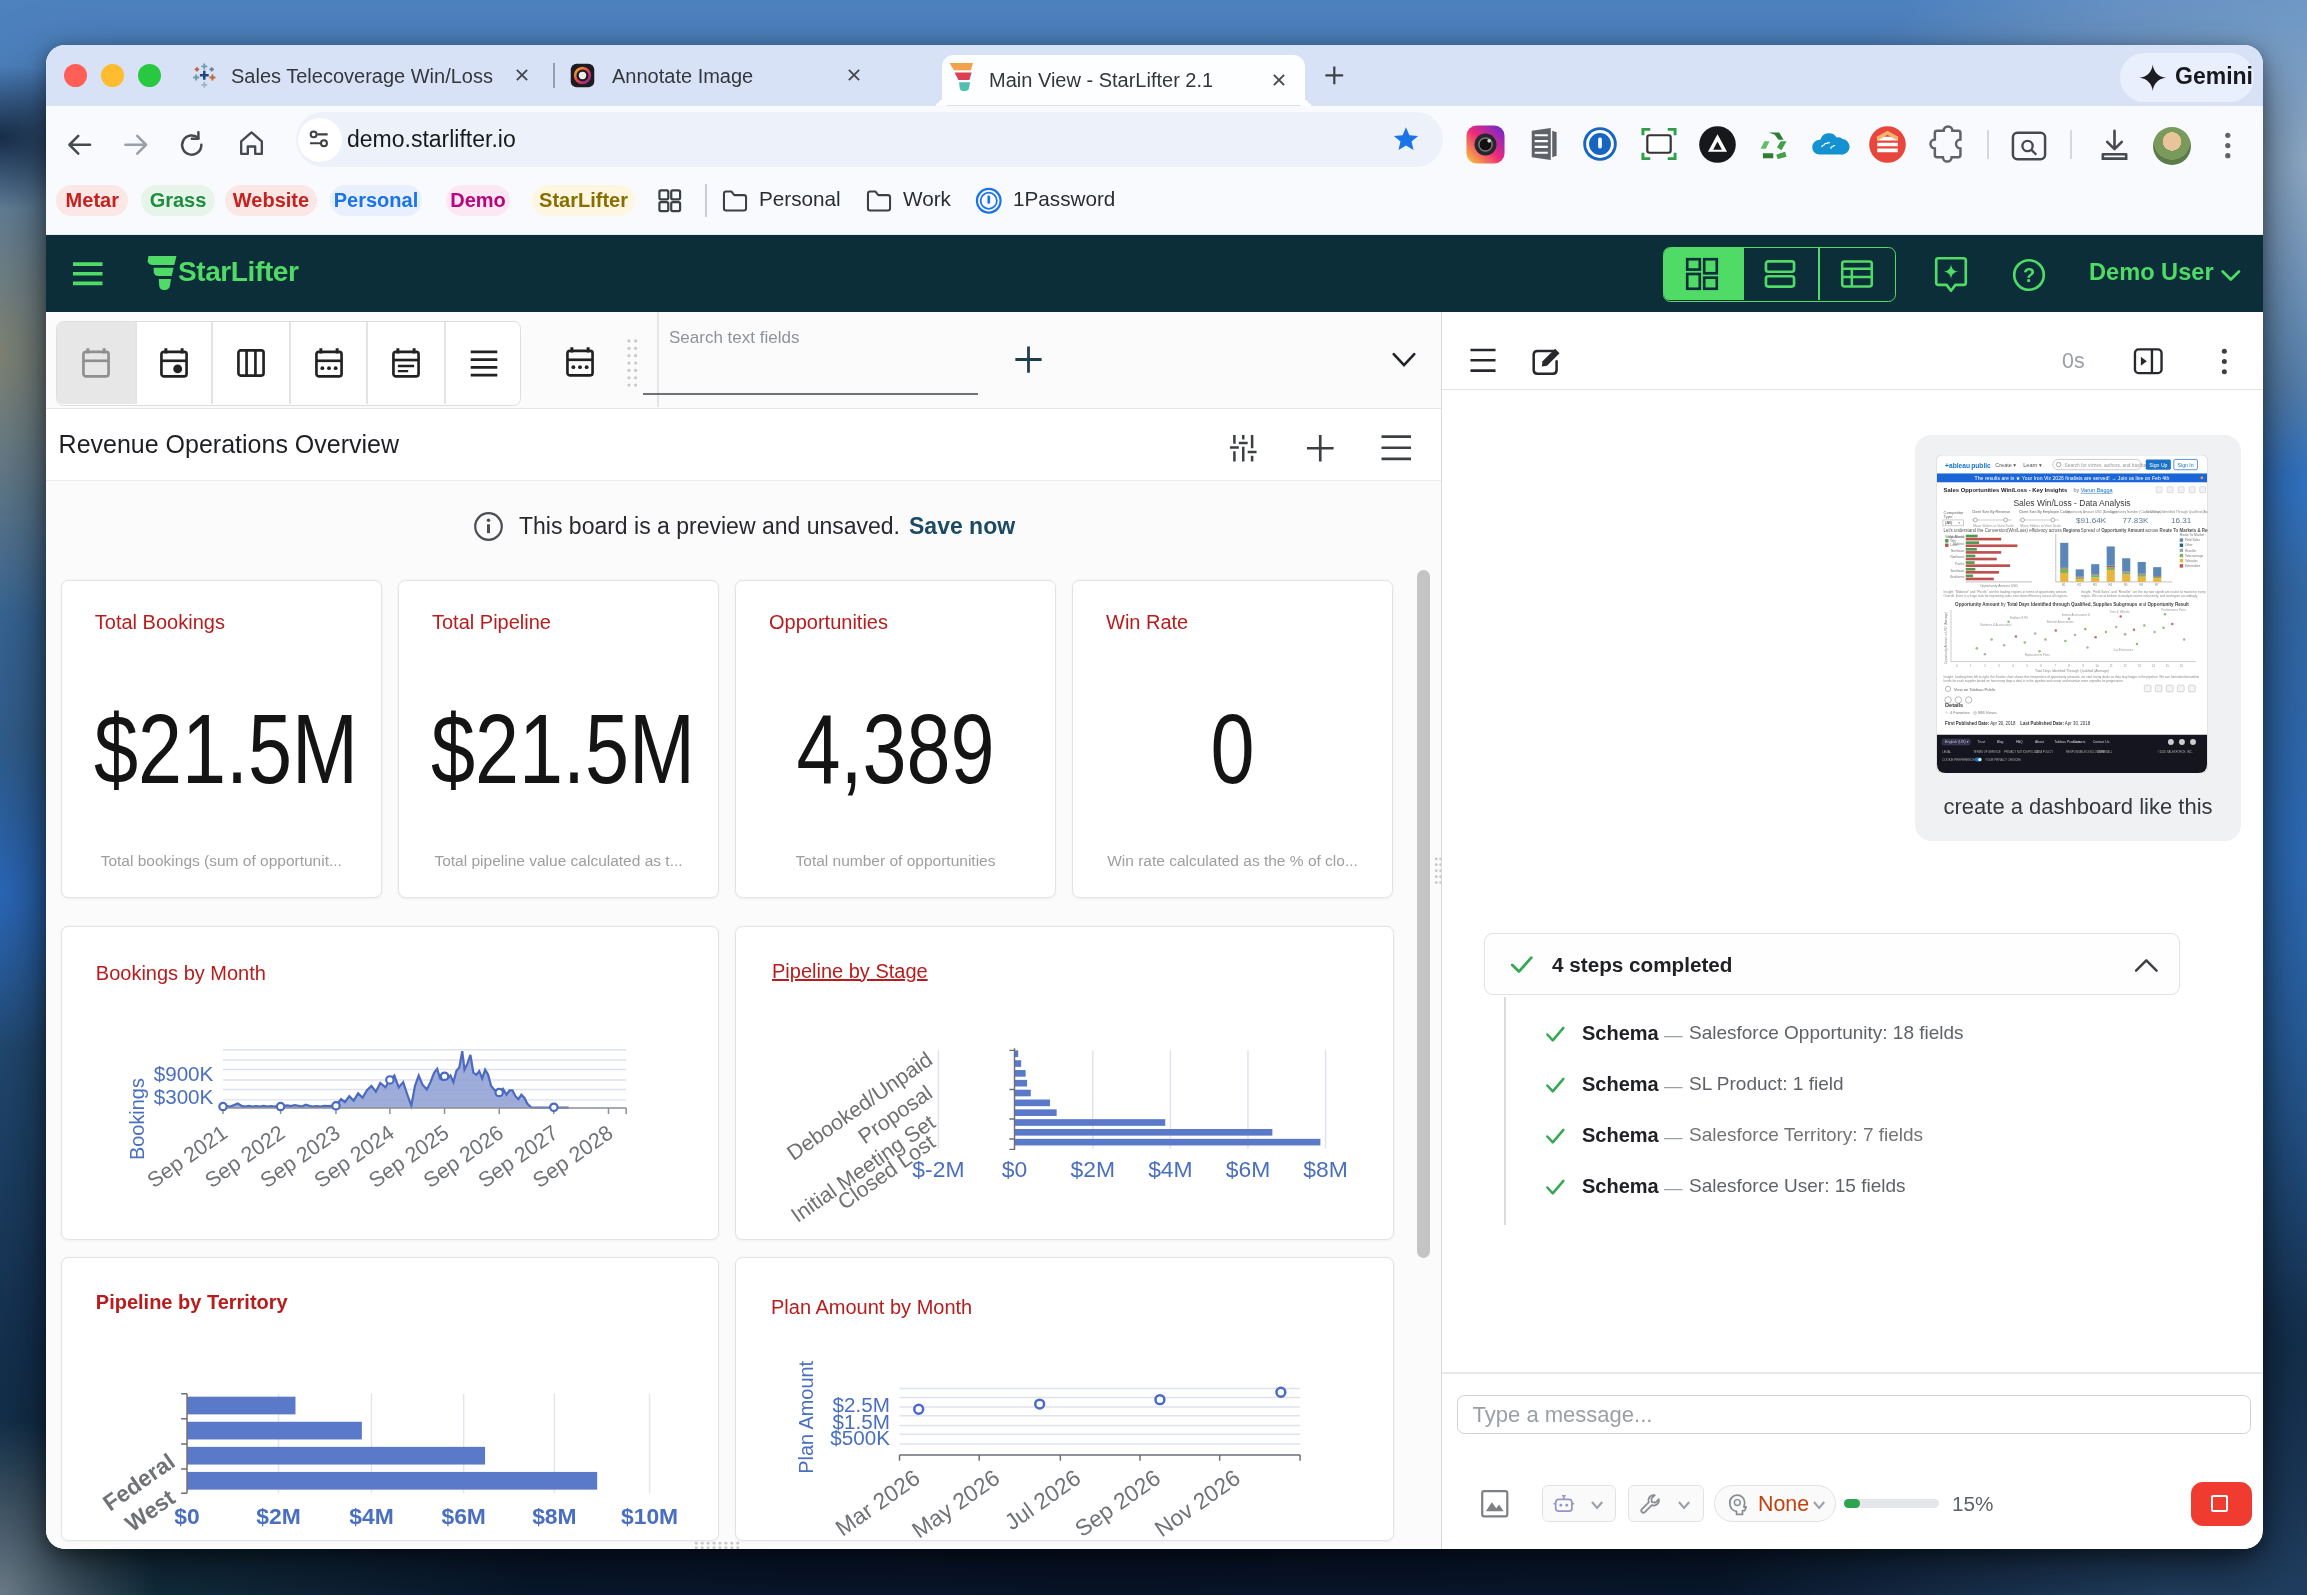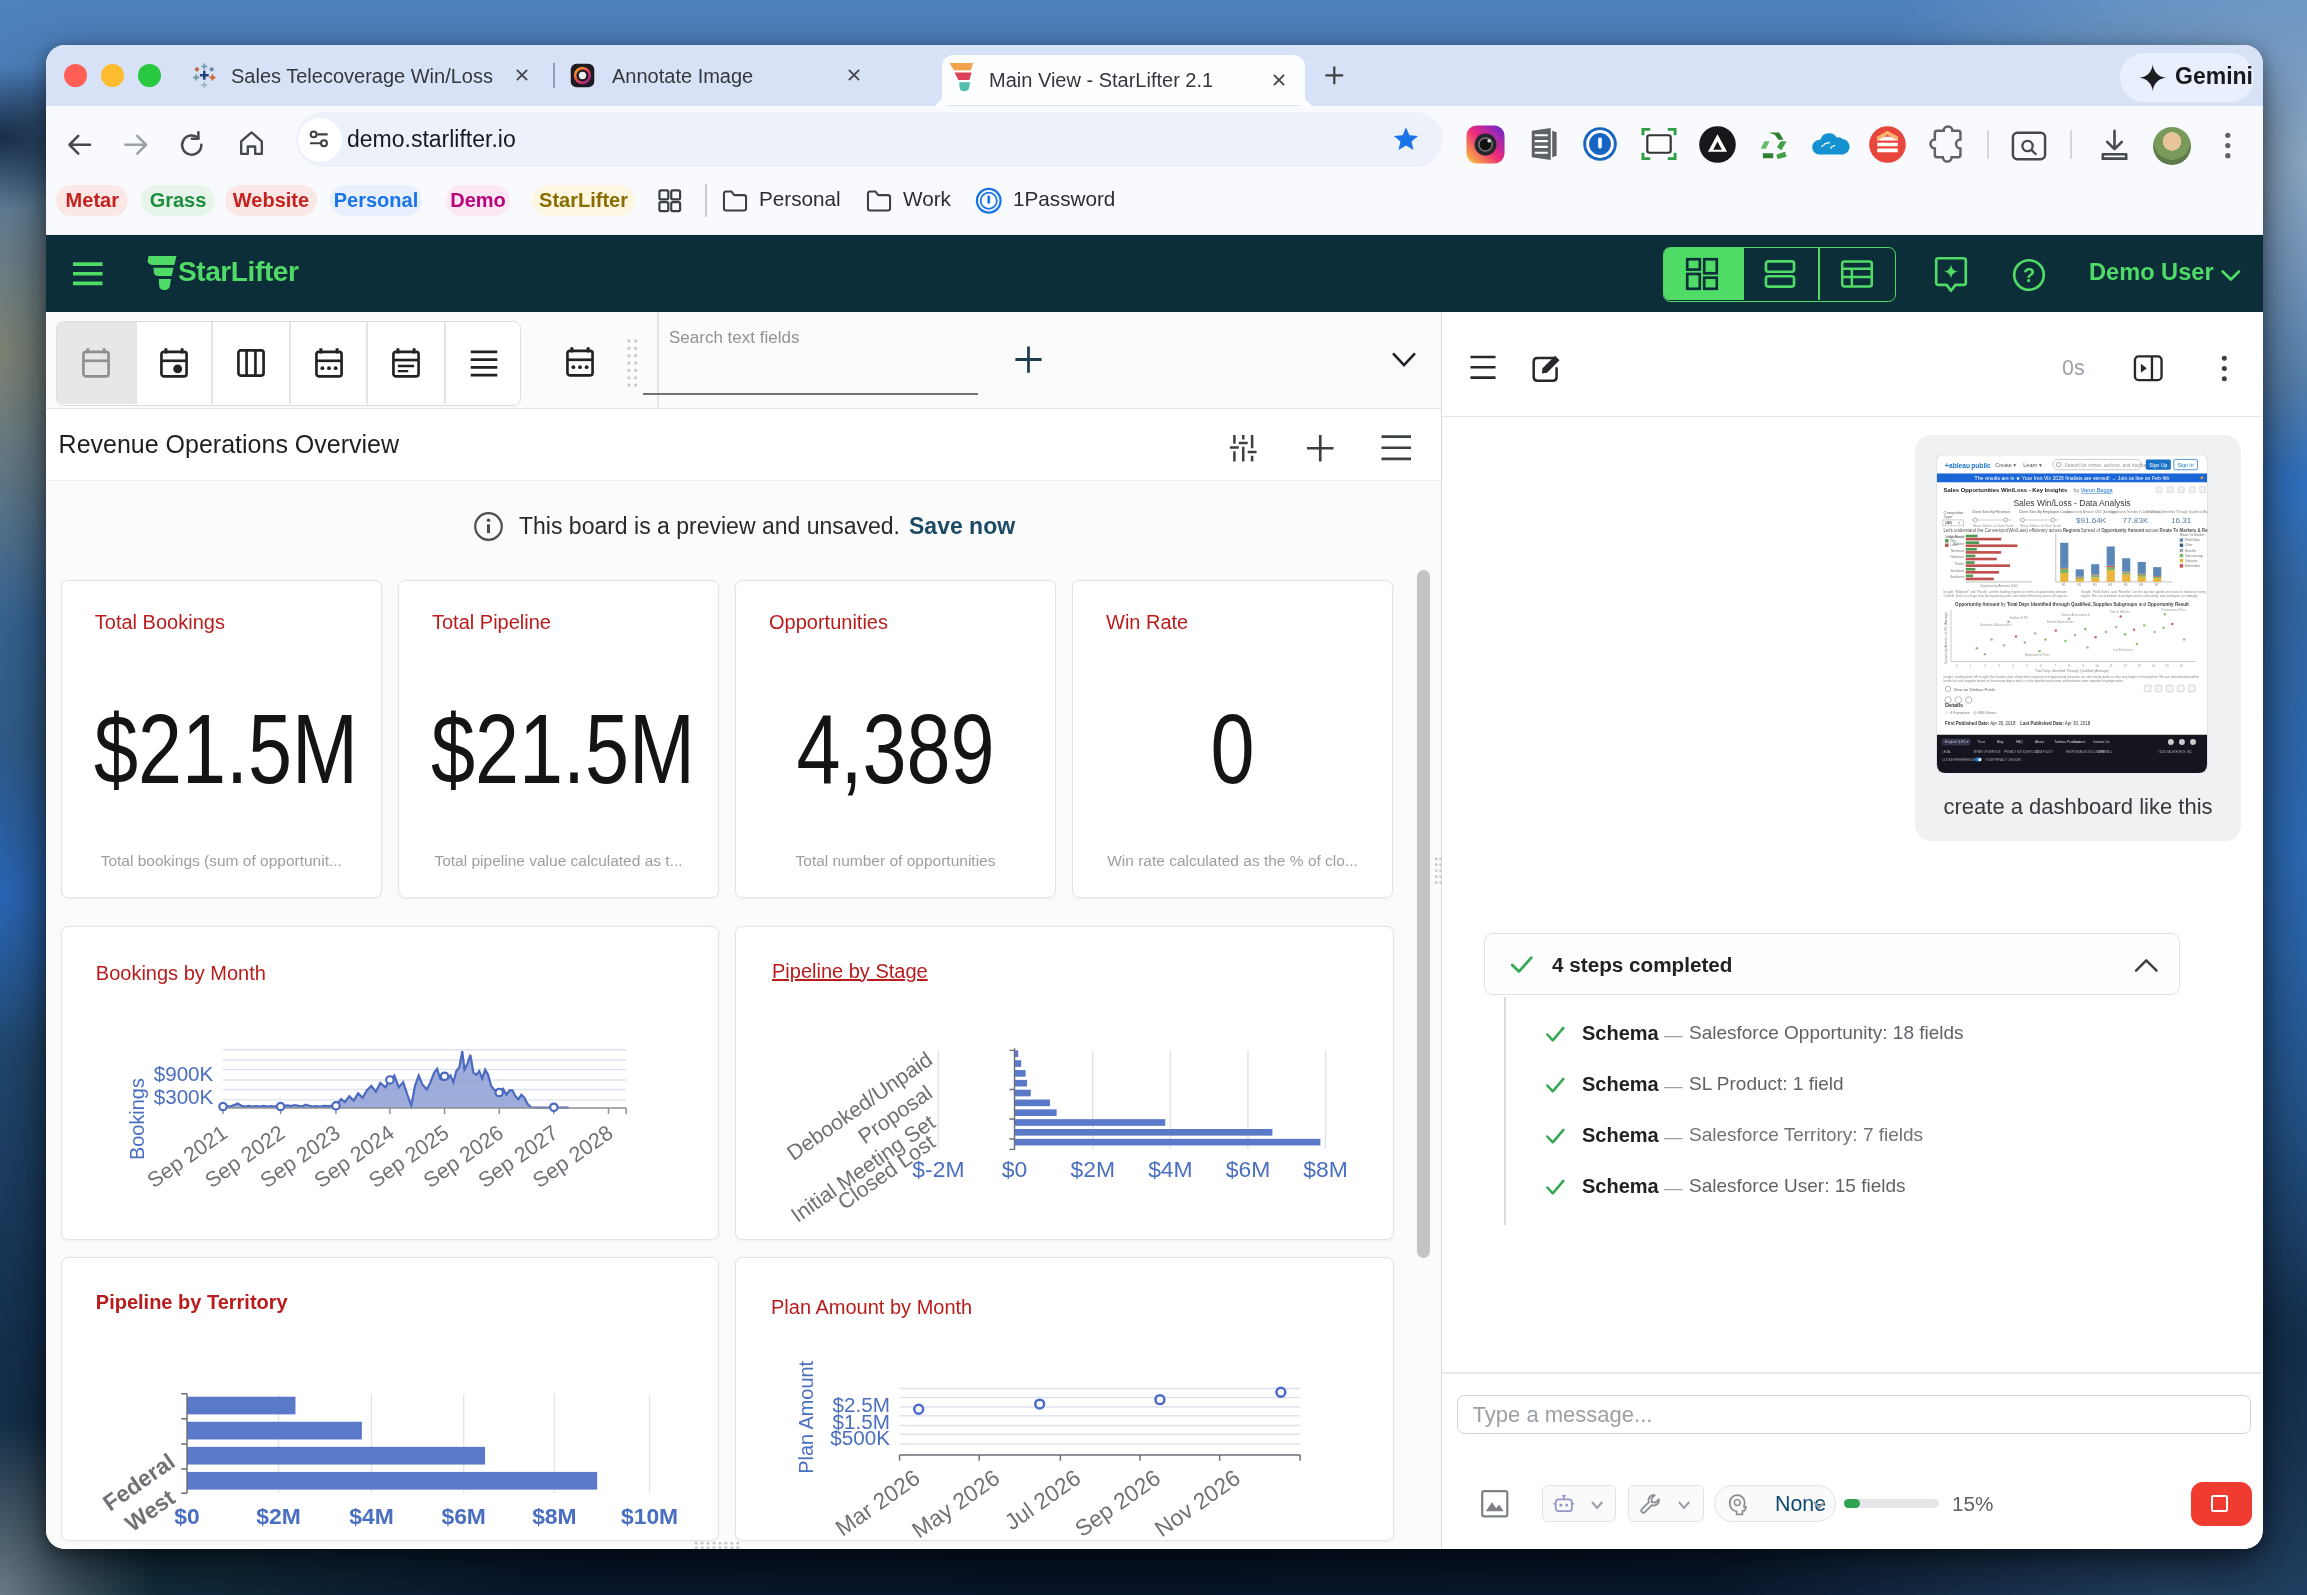--- a/index.html
+++ b/index.html
@@ -589,21 +589,21 @@
           <circle cx="35" cy="9" r="2"></circle>
           <circle cx="43" cy="9" r="2"></circle>
           <circle cx="51" cy="9" r="2"></circle>
           <circle cx="59" cy="9" r="2"></circle>
         </g>
       </svg>
   </div>
   <div id="divider"></div>
 
   <div id="rightpanel">
-    <div class="abs" style="left:0; top:7px; width:100%; height:98px; border-bottom:1.5px solid #e4e4e4;">
+    <div class="abs" style="left:0; top:0; width:100%; height:78px; border-bottom:1.5px solid #e4e4e4;">
       <svg class="abs" style="left:26.6px; top:35px; width:28px; height:26.6px;" viewBox="0 0 38 36">
           <path d="M2 4 H36 M2 18 H36 M2 32 H36" stroke="#26282c" stroke-width="3.6"></path>
         </svg>
       <svg class="abs" style="left:88px; top:33px; width:32.5px; height:32.5px;" viewBox="0 0 44 44">
         <path d="M32 8 H10 Q5 8 5 13 V34 Q5 39 10 39 H31 Q36 39 36 34 V22" stroke="#26282c" stroke-width="3.4" fill="none" stroke-linecap="round"></path>
         <path d="M17 22 L34 5 L40 11 L23 28 L16 29 Z" fill="#26282c"></path>
       </svg>
       <div class="abs" style="left:620px; top:37px; font-size:21.4px; color:#9aa0a6;">0s</div>
       <svg class="abs" style="left:690px; top:33px; width:32.5px; height:32.5px;" viewBox="0 0 44 44">
         <rect x="4" y="6" width="36" height="32" rx="5" stroke="#26282c" stroke-width="3.2" fill="none"></rect>
@@ -916,21 +916,21 @@
       </svg>
       <svg class="abs" style="left:47px; top:13.3px; width:16.2px; height:11.8px;" viewBox="0 0 22 16">
           <path d="M4 4 L11 12 L18 4" stroke="#9aa0a6" stroke-width="2.8" fill="none"></path>
         </svg>
     </div>
     <div class="abs" style="left:272px; top:1173px; width:122px; height:37px; border:1.5px solid #e0e3e6; border-radius:18.5px; background:#fafafa;">
       <svg class="abs" style="left:11.8px; top:6.6px; width:23.6px; height:23.6px;" viewBox="0 0 32 32">
         <path d="M14 3 a10 10 0 0 1 10 10 c0 3-1 4-1 6 l3 0 -2 5 -3 0 0 5 -8 0 0-4 a10 10 0 0 1-9-10 a10 10 0 0 1 10-12 Z" stroke="#8a8e93" stroke-width="2.4" fill="none" stroke-linejoin="round"></path>
         <circle cx="14" cy="13" r="4" stroke="#8a8e93" stroke-width="2" fill="none"></circle>
       </svg>
-      <div class="abs" style="left:60px; top:5.9px; font-size:21.4px; color:#0c4a6e;">None</div>
+      <div class="abs" style="left:43px; top:5.9px; font-size:21.4px; color:#c2410c;">None</div>
       <svg class="abs" style="left:96px; top:13.3px; width:16.2px; height:11.8px;" viewBox="0 0 22 16">
           <path d="M4 4 L11 12 L18 4" stroke="#9aa0a6" stroke-width="2.8" fill="none"></path>
         </svg>
     </div>
     <div class="abs" style="left:402px; top:1187px; width:95px; height:8.9px; background:#e4e6ea; border-radius:4.4px;"></div>
     <div class="abs" style="left:402px; top:1187px; width:16.2px; height:8.9px; background:#2ea44f; border-radius:4.4px;"></div>
     <div class="abs" style="left:510px; top:1180px; font-size:20.7px; color:#5f6368;">15%</div>
     <div class="abs" style="left:749px; top:1170px; width:61px; height:44px; background:#f03b30; border-radius:11.8px;">
       <div class="abs" style="left:20px; top:13.3px; width:17px; height:17px; border:2.6px solid #fff; border-radius:2.2px;"></div>
     </div>

